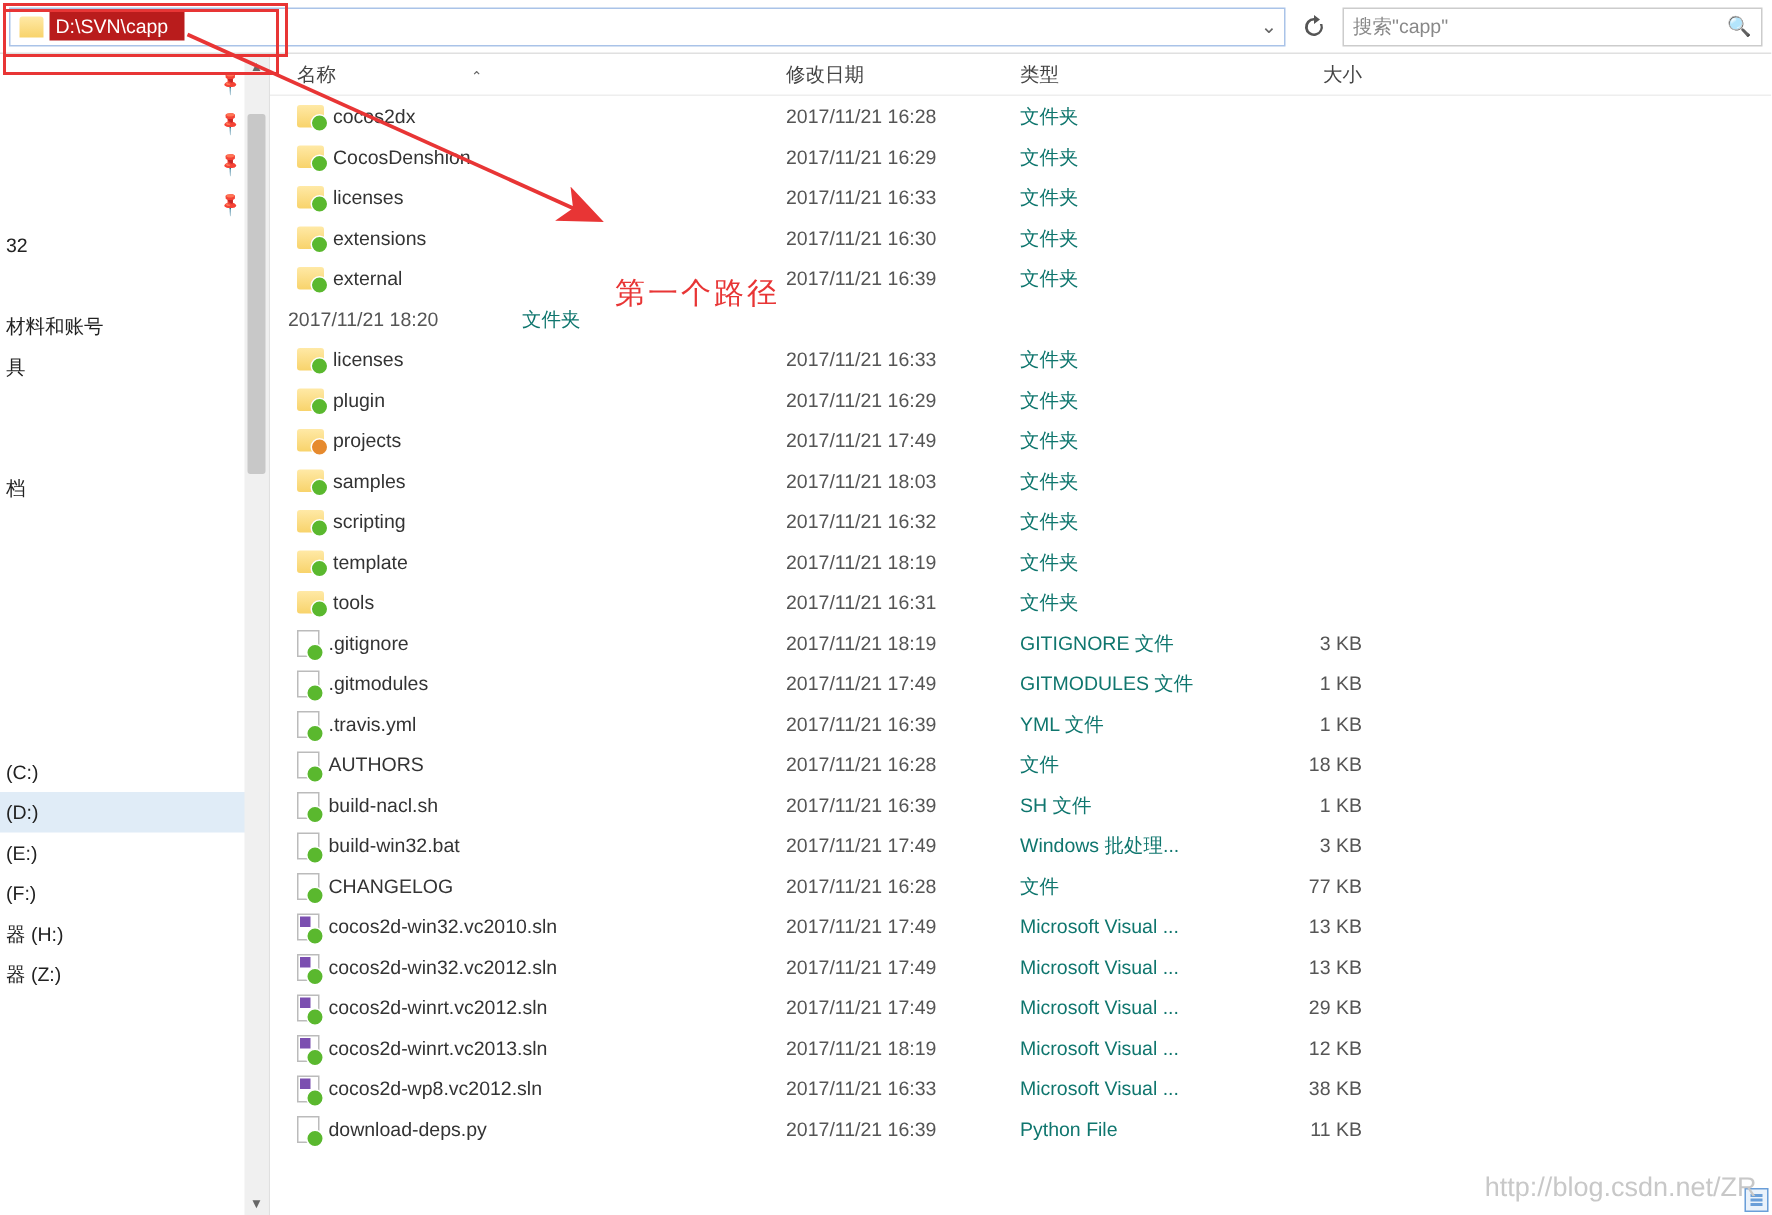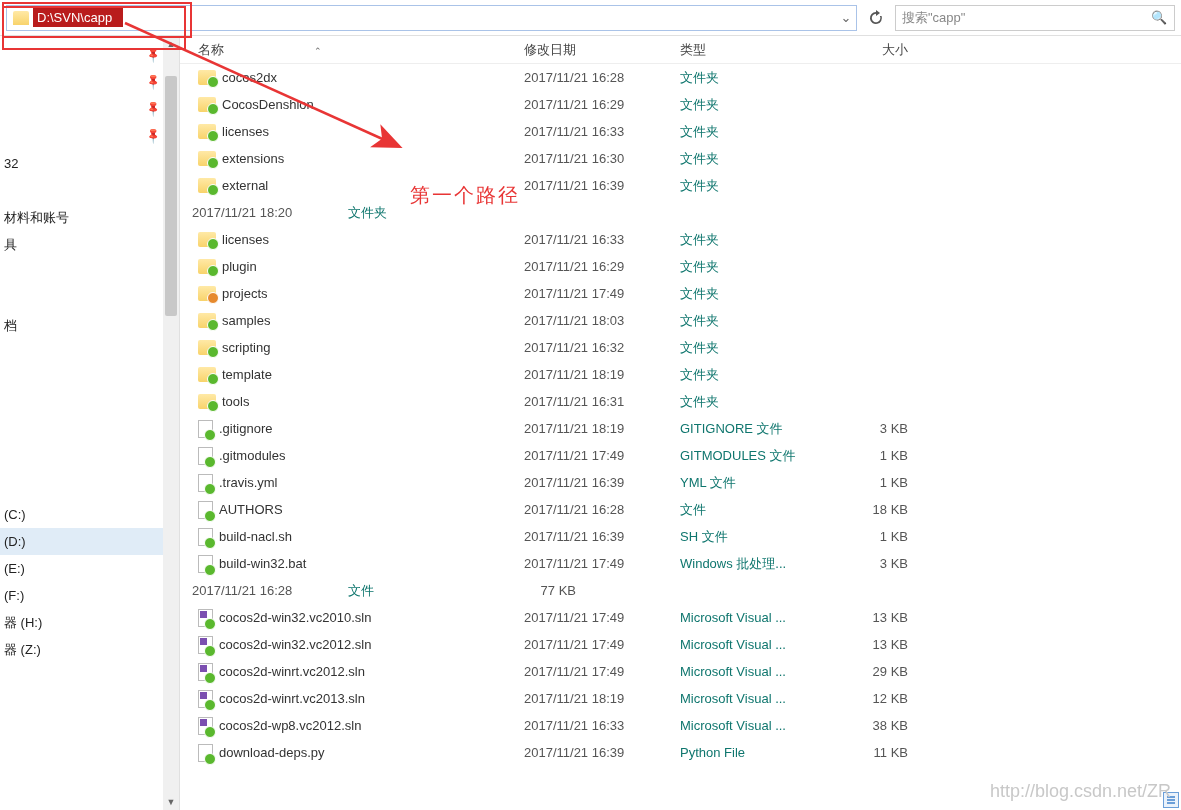--- a/index.html
+++ b/index.html
@@ -348,20 +348,24 @@
         <div class="row">
           <div class="fname">
             <span class="ico-file svn"></span>
             <span>build-win32.bat</span>
           </div>
           <div class="fdate">2017/11/21 17:49</div>
           <div class="ftype">Windows 批处理...</div>
           <div class="fsize">3 KB</div>
         </div>
         <div class="row">
+          <div class="fname">
+            <span class="ico-file svn"></span>
+            <span>CHANGELOG</span>
+          </div>
           <div class="fdate">2017/11/21 16:28</div>
           <div class="ftype">文件</div>
           <div class="fsize">77 KB</div>
         </div>
         <div class="row">
           <div class="fname">
             <span class="ico-sln"></span>
             <span>cocos2d-win32.vc2010.sln</span>
           </div>
           <div class="fdate">2017/11/21 17:49</div>

